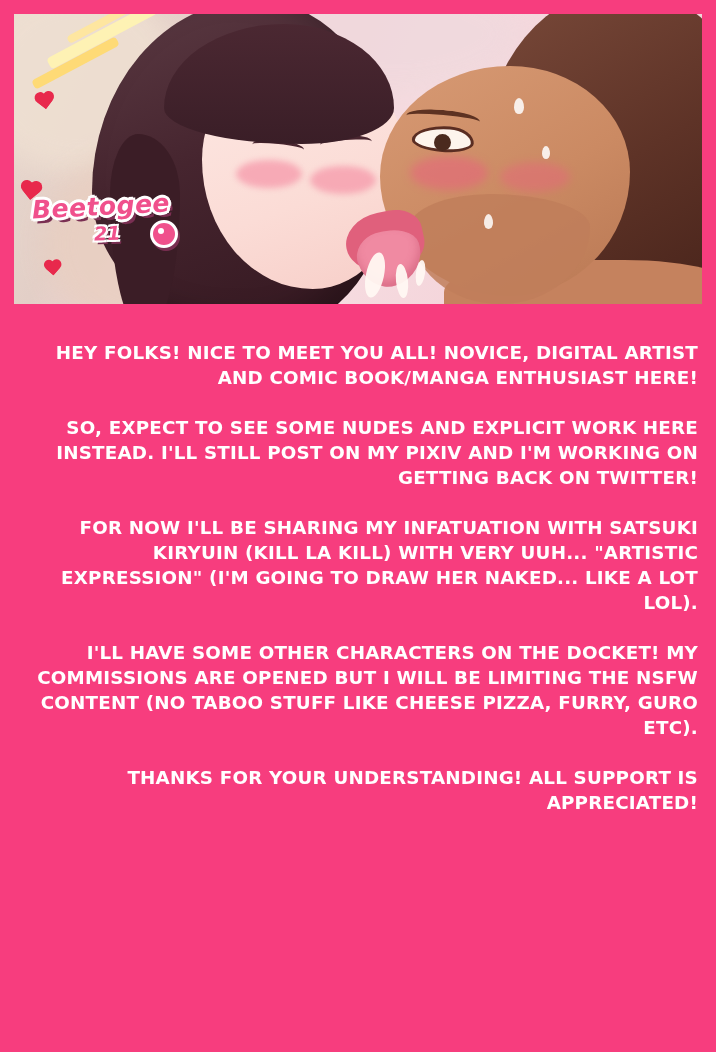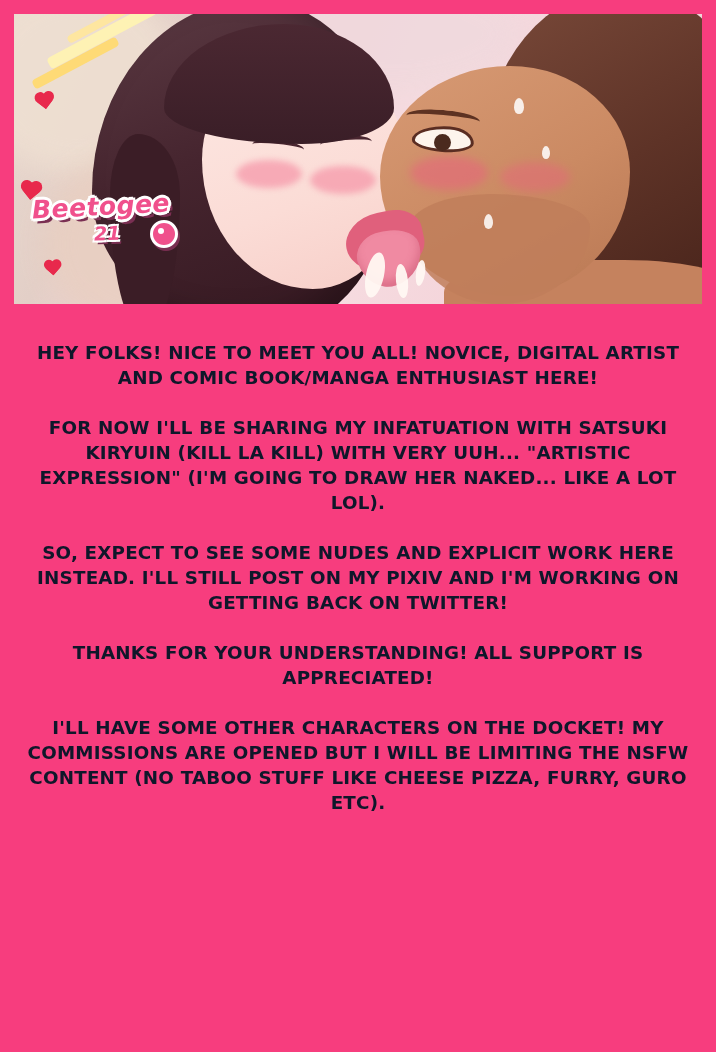--- a/index.html
+++ b/index.html
@@ -311,28 +311,29 @@
   .content {
     position: absolute;
     left: 0;
     top: 312px;
     width: 716px;
     padding: 28px 18px 0 18px;
     box-sizing: border-box;
     text-align: center;
   }
   .para {
-    color: #0f172a;
+    color: #ffffff;
     font-family: "DejaVu Sans", sans-serif;
     font-weight: bold;
     font-size: 18.3px;
     line-height: 25px;
     letter-spacing: .2px;
     margin: 0 0 25px 0;
     text-transform: uppercase;
+    text-align: right;
   }
   .para:last-child { margin-bottom: 0; }
 </style>
 </head>
 <body>
 
 <div class="page">
 
   <div class="banner">
     <div class="art-bg"></div>
@@ -385,19 +386,19 @@
       <span class="logo-text">Beetogee</span>
       <span class="logo-sub">21</span>
       <span class="logo-mark"></span>
     </div>
   </div>
 
   <div class="content">
     <p class="para">Hey folks!
 Nice to meet you all!
 Novice, digital artist and comic book/manga enthusiast here!</p>
+    <p class="para">So, expect to see some nudes and explicit work here instead. I'll still post on my pixiv and I'm working on getting back on twitter!</p>
     <p class="para">For now I'll be sharing my infatuation with Satsuki Kiryuin (Kill la Kill) with very uuh... "artistic expression" (I'm going to draw her naked... like a lot lol).</p>
-    <p class="para">So, expect to see some nudes and explicit work here instead. I'll still post on my pixiv and I'm working on getting back on twitter!</p>
+    <p class="para">I'll have some other characters on the docket! My commissions are opened but I will be limiting the NSFW content (no taboo stuff like cheese pizza, furry, guro etc).</p>
     <p class="para">Thanks for your understanding! All support is appreciated!</p>
-    <p class="para">I'll have some other characters on the docket! My commissions are opened but I will be limiting the NSFW content (no taboo stuff like cheese pizza, furry, guro etc).</p>
   </div>
 
 </div>
 
 </body></html>

